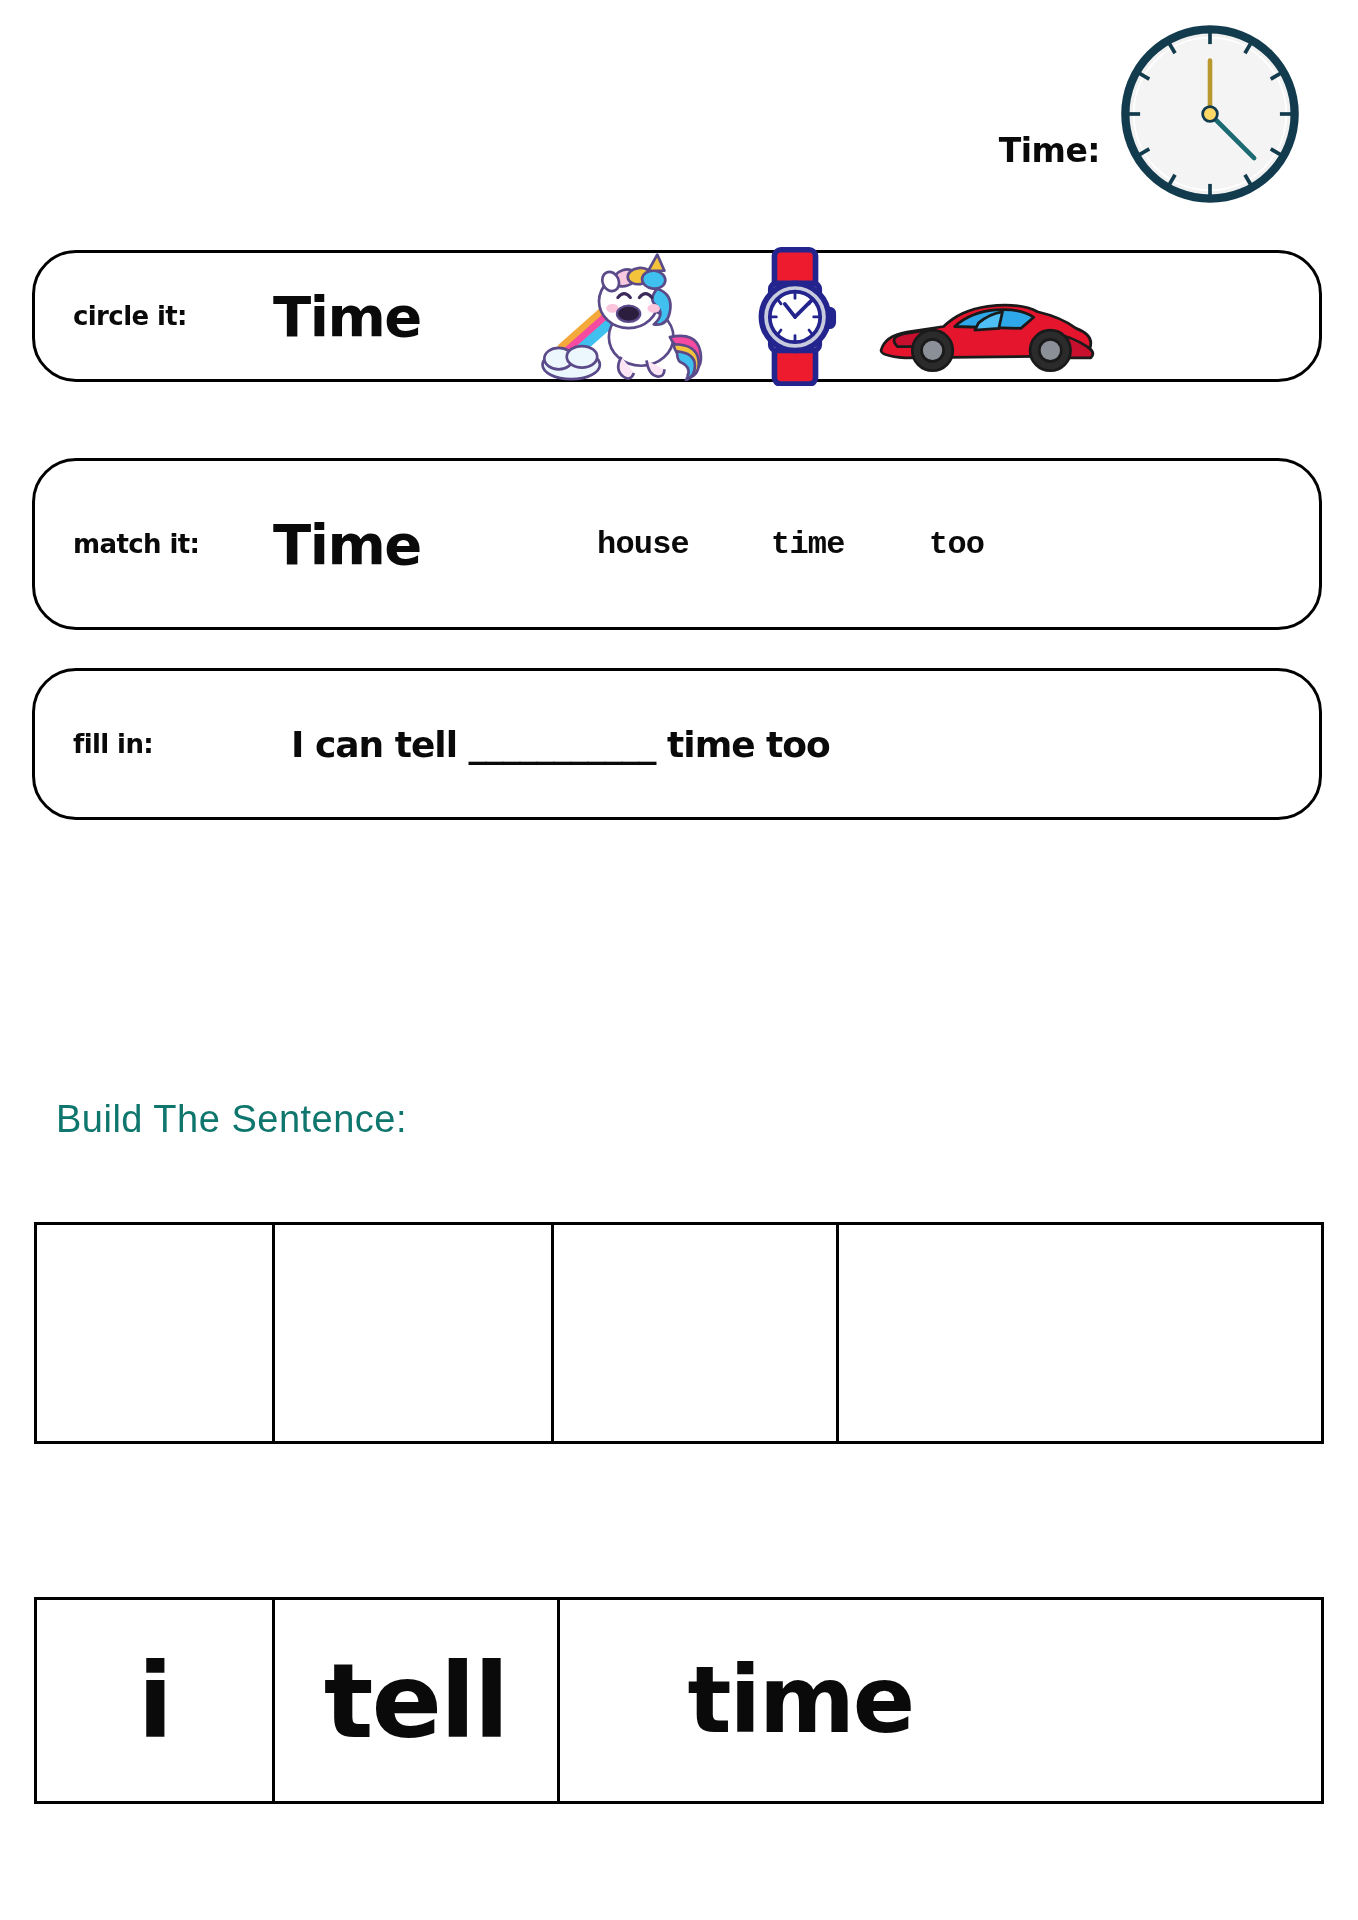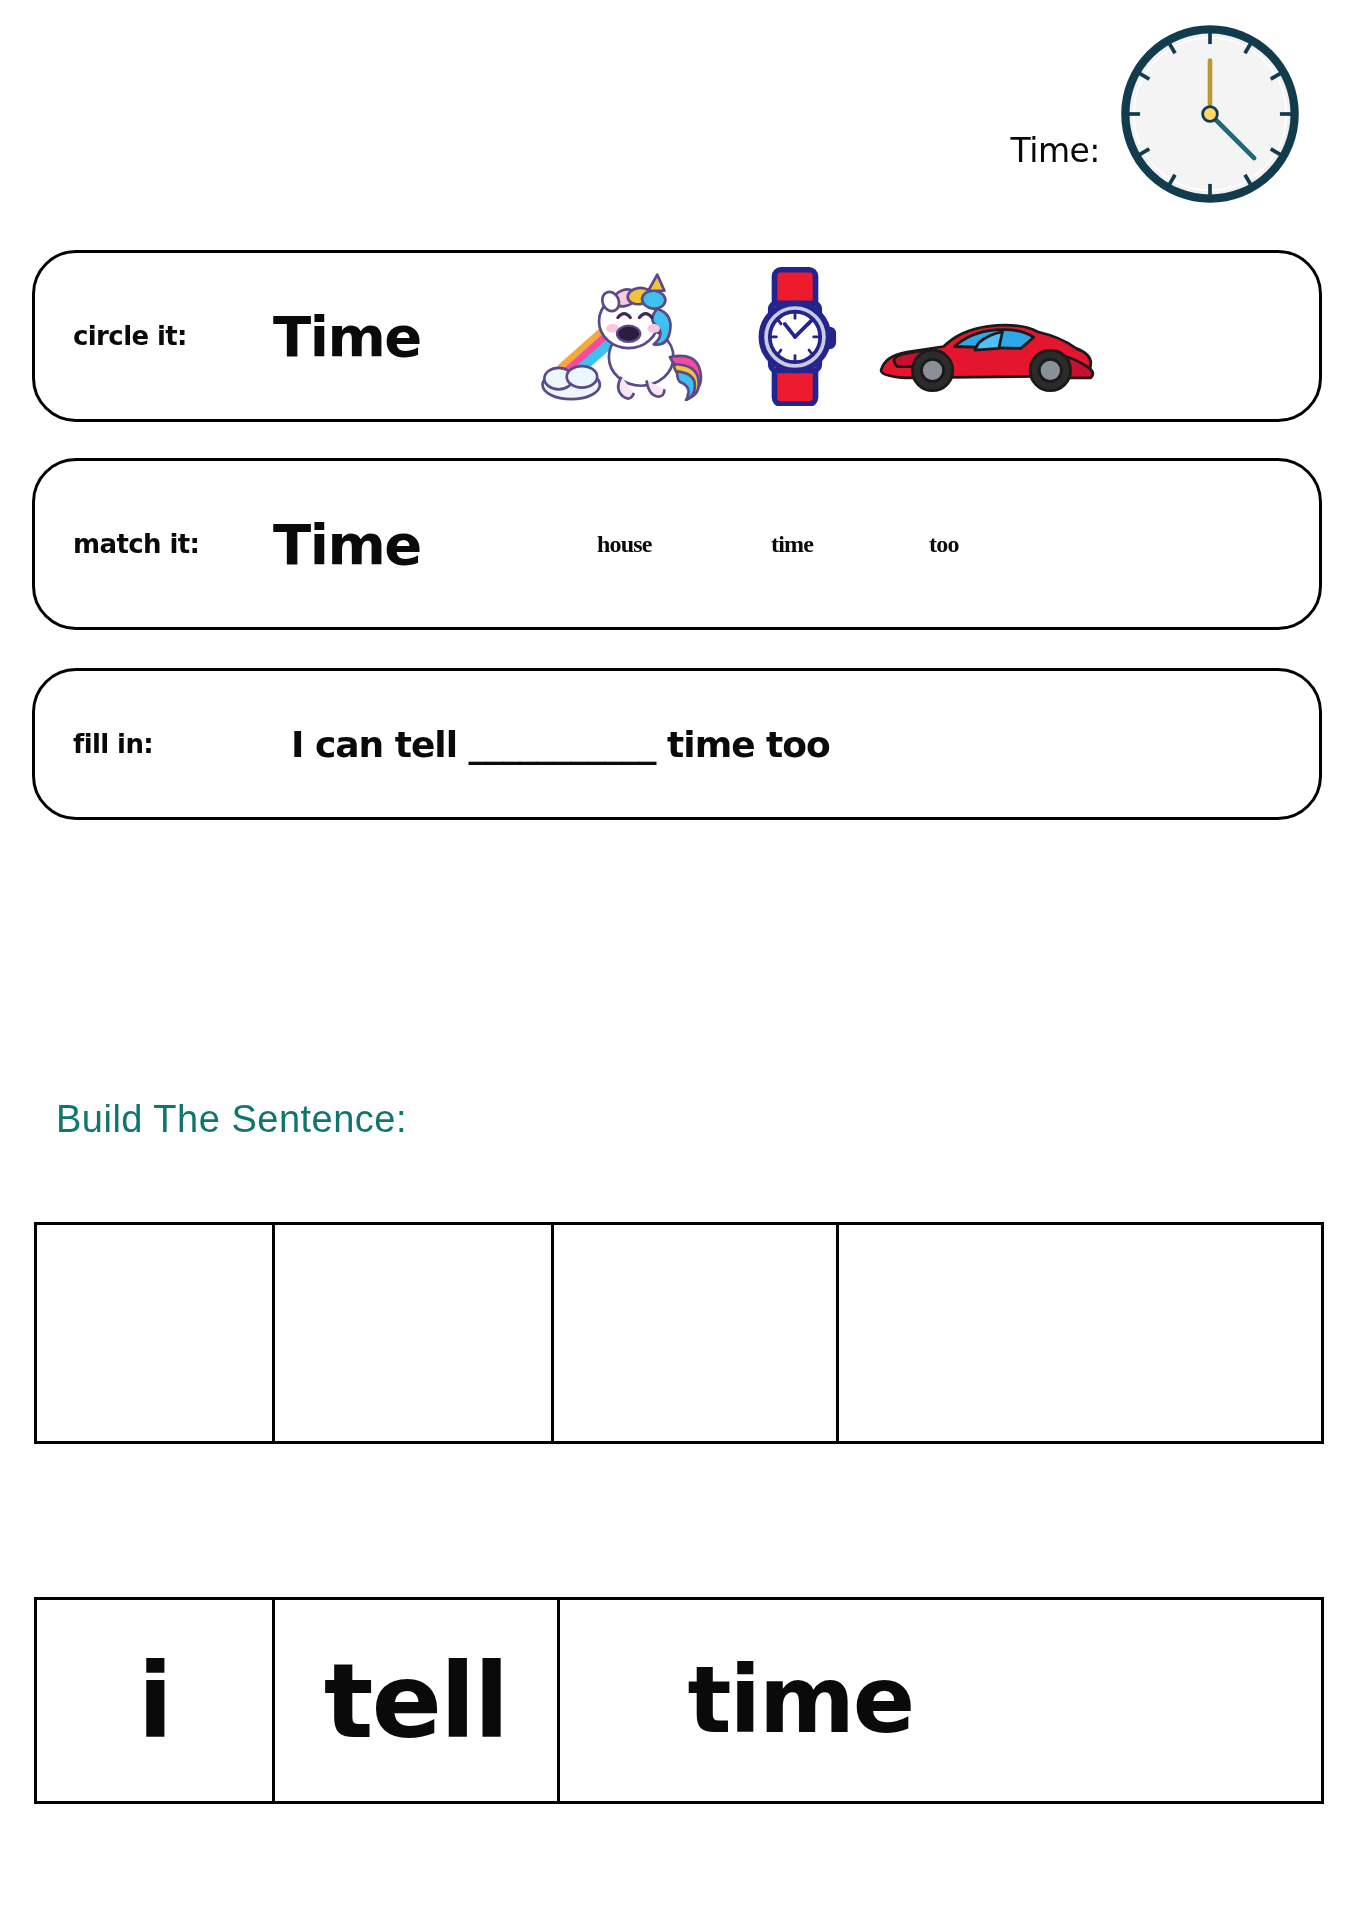--- a/index.html
+++ b/index.html
@@ -47,39 +47,39 @@
   #time-row {
     position: absolute;
     right: 56px;
     top: 18px;
     display: flex;
     align-items: center;
   }
   #time-label {
     font-family: "DejaVu Sans", sans-serif;
     font-size: 33px;
-    font-weight: 400;
+    font-weight: 700;
     color: #0a0a0a;
     margin-right: 18px;
     margin-top: 72px;
     letter-spacing: -0.5px;
   }
   #clock-wrap { width: 184px; height: 192px; }
 
   
   .activity-box {
     position: absolute;
     left: 32px;
     width: 1290px;
     box-sizing: border-box;
     border: 3.5px solid #000;
     border-radius: 44px;
     background: #fff;
   }
-  #box-circle { top: 250px;  height: 172px; }
+  #box-circle { top: 250px;  height: 132px; }
   #box-match  { top: 458px;  height: 172px; }
   #box-fill   { top: 668px;  height: 152px; }
 
   .box-tag {
     position: absolute;
     left: 38px;
     top: 50%;
     transform: translateY(-50%);
     font-family: "DejaVu Sans", sans-serif;
     font-size: 26px;
@@ -113,22 +113,22 @@
   }
   #pic-unicorn { left: 500px; width: 180px; height: 130px; }
   #pic-watch   { left: 700px; width: 120px; height: 140px; }
   #pic-car     { left: 835px; width: 230px; height: 110px; margin-top: 18px; }
 
   
   .match-choice {
     position: absolute;
     top: 50%;
     transform: translateY(-50%);
-    font-family: Liberation Serif, serif;
-    font-size: 24px;
+    font-family: Liberation Mono, monospace;
+    font-size: 32px;
     font-weight: 700;
     color: #0a0a0a;
     letter-spacing: -0.8px;
     white-space: nowrap;
   }
   #choice-0 { left: 562px; }
   #choice-1 { left: 736px; }
   #choice-2 { left: 894px; }
 
   

